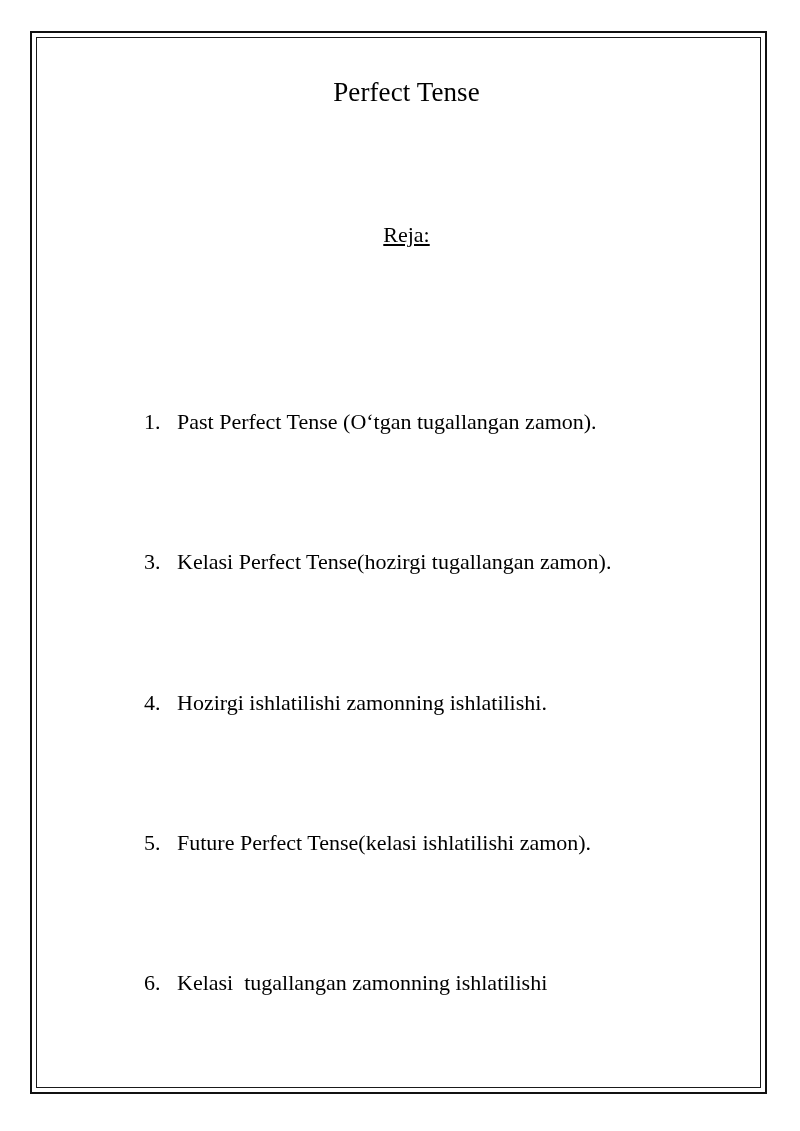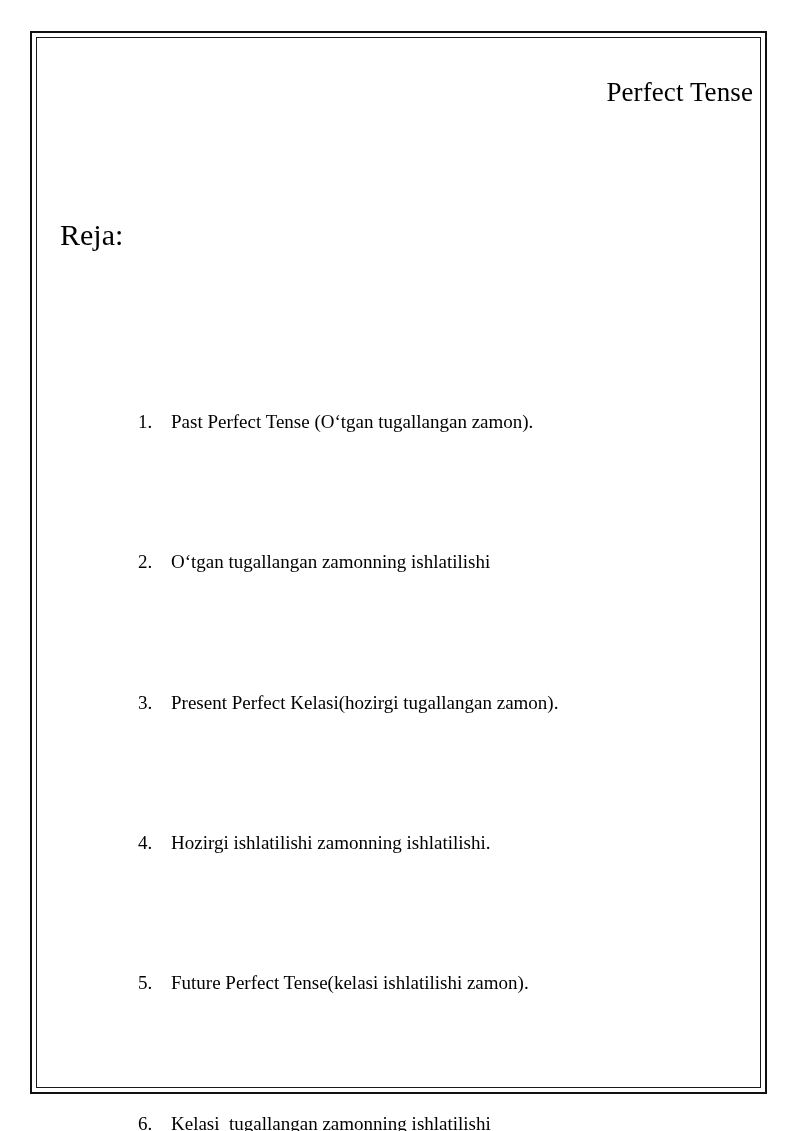--- a/index.html
+++ b/index.html
@@ -41,51 +41,52 @@
     position: absolute;
     left: 44px;
     top: 45px;
     width: 709px;
     height: 1035px;
   }
 
   #doc-title {
     position: absolute;
     top: 30px;
-    left: 0;
+    left: 8px;
     width: 100%;
-    text-align: right;
+    text-align: center;
     font-size: 27px;
     line-height: 34px;
     letter-spacing: 0.1px;
   }
 
   #outline-heading {
     position: absolute;
     top: 172px;
     left: 0;
     width: 100%;
-    text-align: left;
-    font-size: 30px;
+    text-align: center;
+    font-size: 22px;
     line-height: 36px;
     text-indent: 16px;
+    text-decoration: underline;
   }
 
   #outline-list {
     position: absolute;
     top: 307px;
     left: 56px;
     width: 650px;
     margin: 0;
     padding: 0;
     list-style: none;
   }
   #outline-list li {
     display: block;
-    font-size: 19px;
+    font-size: 22px;
     line-height: 46.8px;
     white-space: pre;
   }
   .item-number {
     display: inline-block;
     width: 33px;
     text-align: left;
   }
   .item-text {
     display: inline;
@@ -104,24 +105,21 @@
 
     <div id="doc-title">Perfect Tense</div>
 
     <div id="outline-heading">Reja:</div>
 
     <ol id="outline-list">
       <li>
         <span class="item-number">1.</span><span class="item-text">Past Perfect Tense (Oʻtgan tugallangan zamon).</span>
       </li>
       <li>
-        <span class="item-number">2.</span><span class="item-text">Oʻtgan tugallangan zamonning ishlatilishi</span>
-      </li>
-      <li>
-        <span class="item-number">3.</span><span class="item-text">Present Perfect Kelasi(hozirgi tugallangan zamon).</span>
+        <span class="item-number">3.</span><span class="item-text">Kelasi Perfect Tense(hozirgi tugallangan zamon).</span>
       </li>
       <li>
         <span class="item-number">4.</span><span class="item-text">Hozirgi ishlatilishi zamonning ishlatilishi.</span>
       </li>
       <li>
         <span class="item-number">5.</span><span class="item-text">Future Perfect Tense(kelasi ishlatilishi zamon).</span>
       </li>
       <li>
         <span class="item-number">6.</span><span class="item-text">Kelasi  tugallangan zamonning ishlatilishi</span>
       </li>

